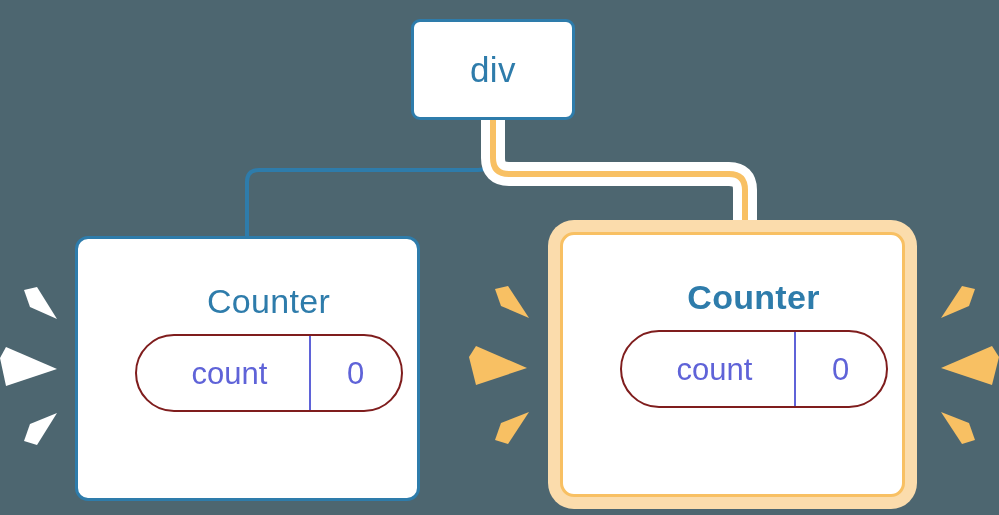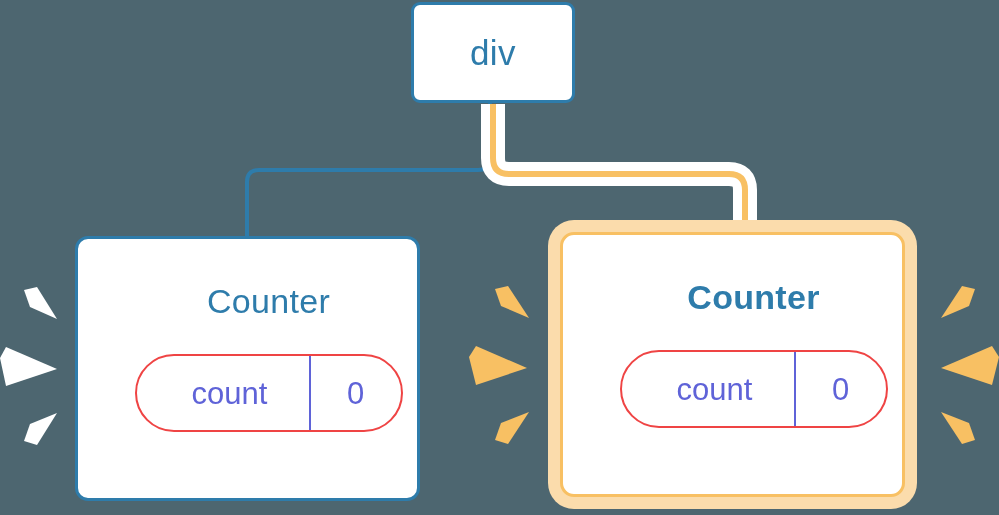--- a/index.html
+++ b/index.html
@@ -40,21 +40,21 @@
     position: absolute;
     background: #ffffff;
     box-sizing: border-box;
     display: flex;
     flex-direction: column;
     align-items: center;
   }
 
   .node-root {
     left: 411px;
-    top: 2px;
+    top: 19px;
     width: 164px;
     height: 101px;
     border: 3px solid #2e7cab;
     border-radius: 9px;
     justify-content: center;
   }
   .root-label {
     color: #2e7cab;
     font-size: 35px;
     line-height: 1;
@@ -86,25 +86,25 @@
     font-size: 34px;
     line-height: 1;
     letter-spacing: 0.3px;
   }
   .node-right .counter-title {
     font-weight: bold;
   }
 
   
   .pill {
-    margin-top: 36px;
+    margin-top: 16px;
     height: 78px;
     display: flex;
     align-items: stretch;
-    border: 2px solid #ef4444;
+    border: 2px solid #7f1d1d;
     border-radius: 40px;
     box-sizing: border-box;
     overflow: hidden;
   }
   .pill-key,
   .pill-val {
     display: flex;
     align-items: center;
     justify-content: center;
     color: #5f63d8;

